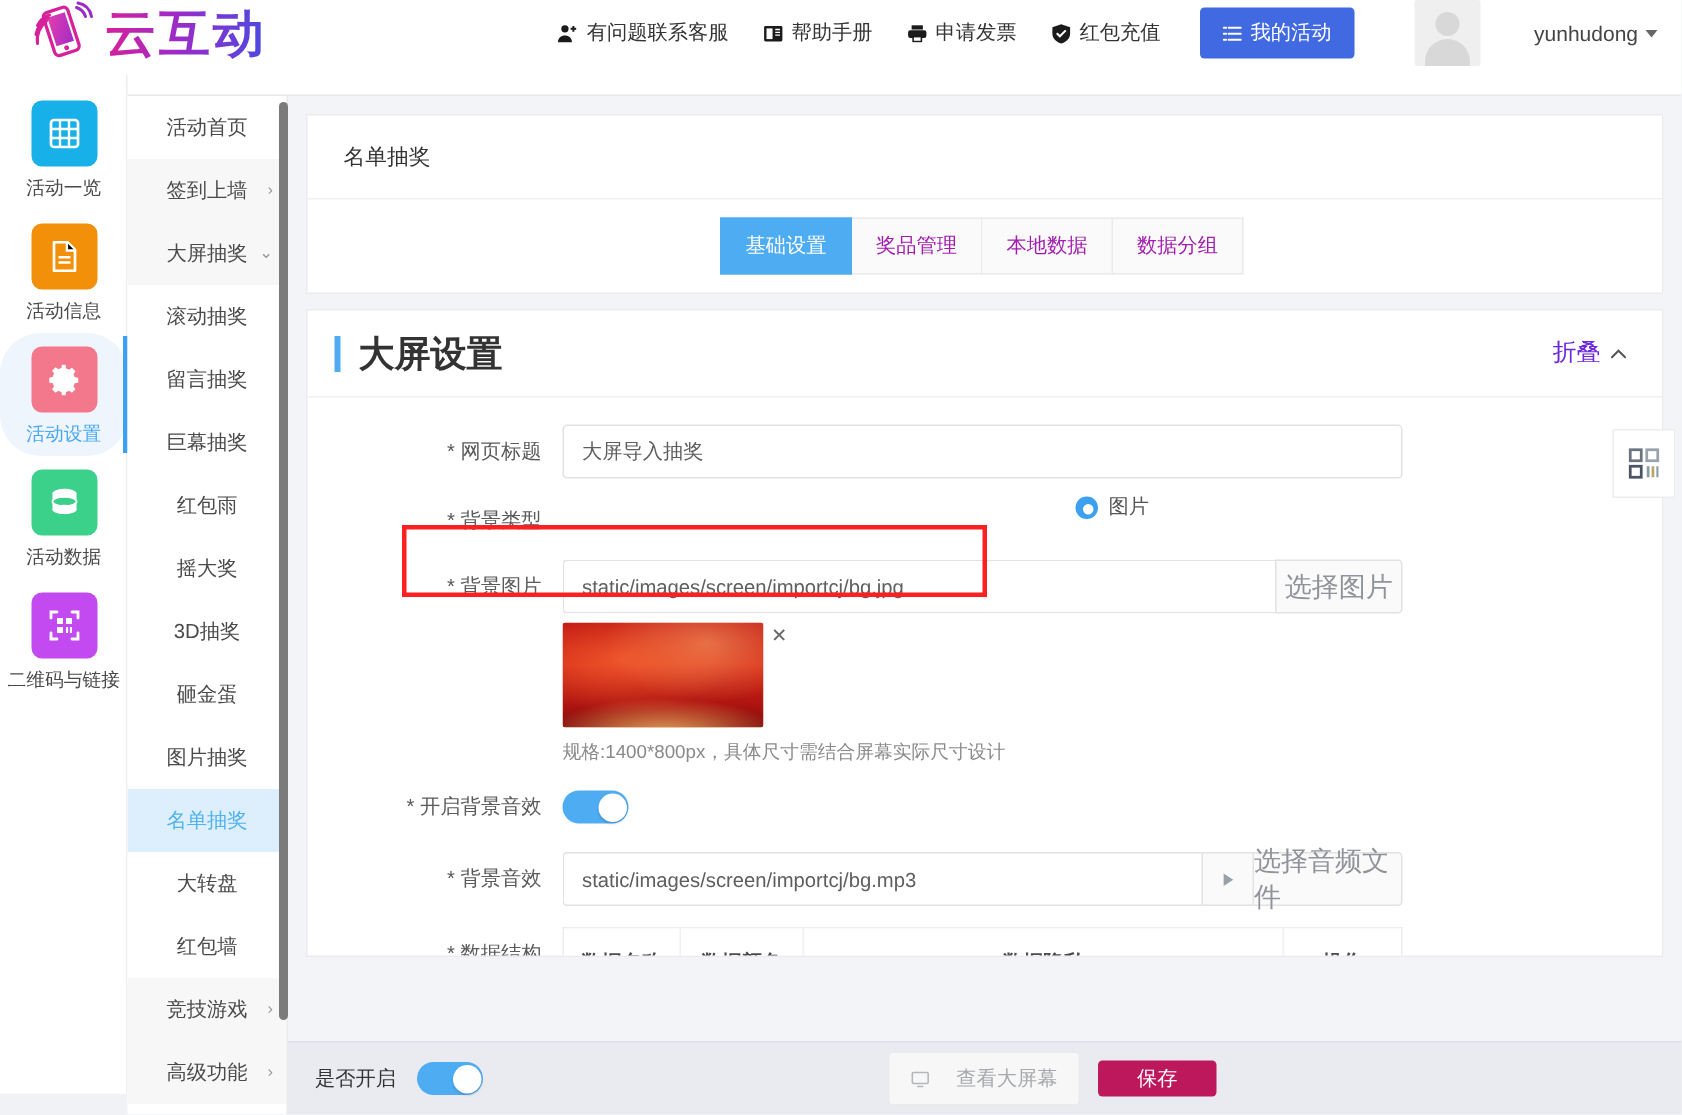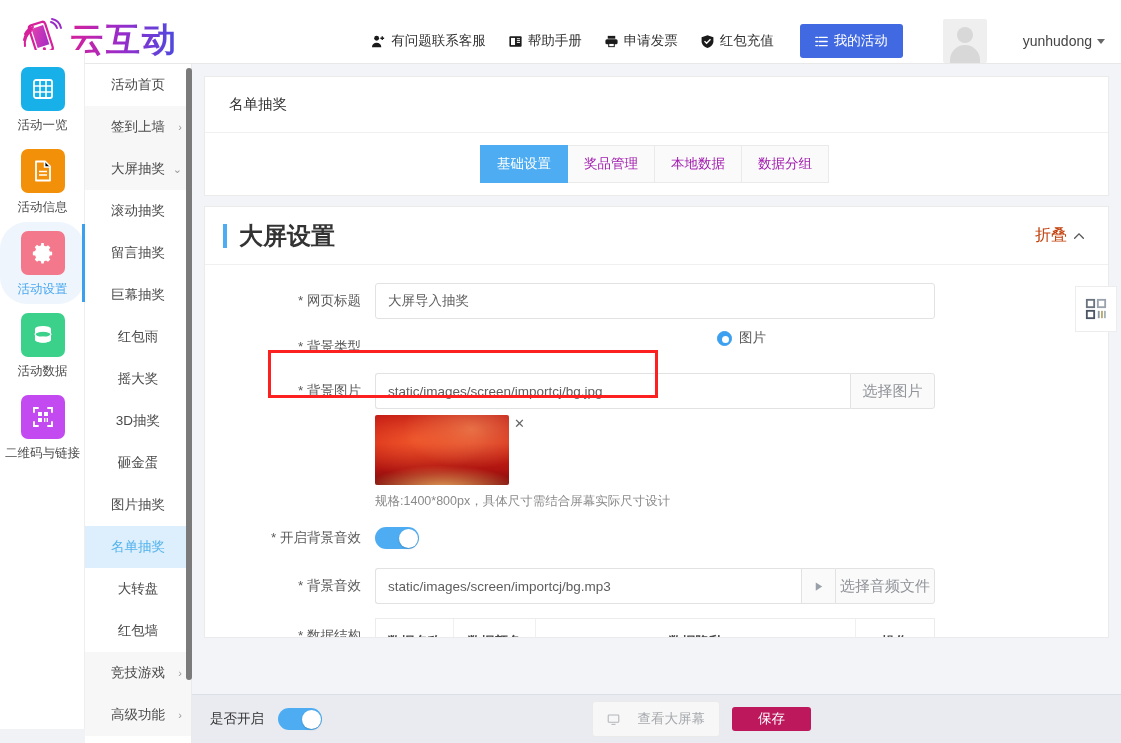--- a/index.html
+++ b/index.html
@@ -9,21 +9,21 @@
     background:#f0f2f5;
     font-size:13px;
     color:#333;
     position:relative;
   }
 
   
   #header{
     position:absolute; left:0; top:0; width:1121px; height:64px;
     background:#fff; border-bottom:1px solid #e8e8e8;
-    display:flex; align-items:flex-end;
+    display:flex; align-items:flex-start;
   }
   #logo-area{ width:230px; display:flex; align-items:center; padding-left:18px; }
   .logo-phone{ width:46px; height:46px; flex:none; }
   .logo-text{
     font-size:34px; font-weight:bold; letter-spacing:2px; margin-left:6px;
     background:linear-gradient(90deg,#d6219b 0%,#9b2bc9 45%,#4a4ae0 100%);
     -webkit-background-clip:text; background-clip:text; color:transparent;
     font-family:"DejaVu Sans","Liberation Sans",sans-serif;
   }
   #header-nav{ flex:1; display:flex; align-items:center; justify-content:flex-end; gap:22px; }
@@ -104,21 +104,21 @@
   #section-card{
     margin:10px 12px 0 12px; background:#fff; border:1px solid #ebebeb;
     height:432px; overflow:hidden; position:relative;
   }
   #section-head{
     height:58px; display:flex; align-items:center; justify-content:space-between;
     padding:0 22px 0 18px; border-bottom:1px solid #f0f0f0;
   }
   #section-title{ display:flex; align-items:center; gap:12px; font-size:24px; font-weight:bold; color:#333;}
   #section-title .bar{ width:4px;height:24px;background:#4eadf2; }
-  #collapse-btn{ font-size:16px; color:#c2410c; cursor:pointer; display:flex; align-items:center; gap:5px;}
+  #collapse-btn{ font-size:16px; color:#6d28d9; cursor:pointer; display:flex; align-items:center; gap:5px;}
 
   .form-row{ display:flex; align-items:flex-start; padding:0 0 0 0; margin-top:14px;}
   .form-label{
     width:170px; text-align:right; padding-right:14px; font-size:13.5px; color:#5a5a5a;
     line-height:36px; flex:none; white-space:nowrap;
   }
   .field{ flex:1; }
   .text-input{
     width:560px; height:36px; border:1px solid #e2e2e2; border-radius:3px;
     display:flex; align-items:center; padding:0 12px; font-size:13.5px; color:#5e5e5e;
@@ -128,21 +128,21 @@
   .input-group .ipt{
     flex:1; border:1px solid #e2e2e2; border-right:none; border-radius:3px 0 0 3px;
     display:flex; align-items:center; padding:0 12px; font-size:13.5px; color:#5e5e5e; background:#fff;
   }
   .input-group .play-btn{
     width:34px; border:1px solid #e2e2e2; border-right:none; background:#fafafa;
     display:flex; align-items:center; justify-content:center; cursor:pointer;
   }
   .input-group .suffix-btn{
     width:85px; border:1px solid #e2e2e2; background:#fafafa; border-radius:0 3px 3px 0;
-    display:flex; align-items:center; justify-content:center; font-size:15px; color:#909399; cursor:pointer;
+    display:flex; align-items:center; justify-content:center; font-size:18px; color:#909399; cursor:pointer;
   }
 
   .radio-line{ display:flex; align-items:center; gap:25px; height:36px;flex-direction:column; }
   .radio{ display:flex; align-items:center; gap:7px; cursor:pointer; font-size:13.5px; color:#555;}
   .rdot{ width:15px;height:15px;border-radius:50%;border:1px solid #cfd4dc; background:#fff; flex:none;}
   .rdot.on{ background:#3ca0f0; border-color:#3ca0f0; position:relative;}
   .rdot.on::after{ content:""; position:absolute; left:4px; top:4px; width:7px;height:7px;border-radius:50%;background:#fff;}
 
   .thumb-wrap{ position:relative; margin-top:6px; width:134px;}
   .thumb{

